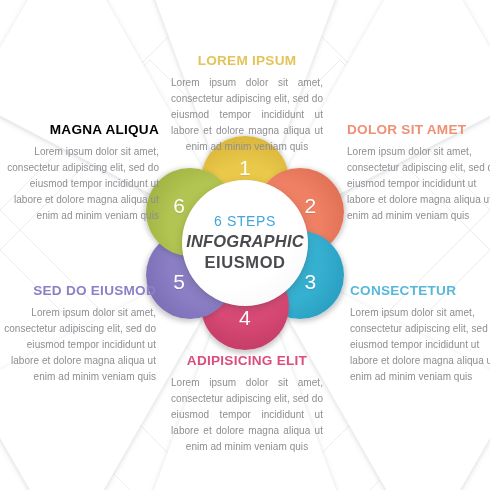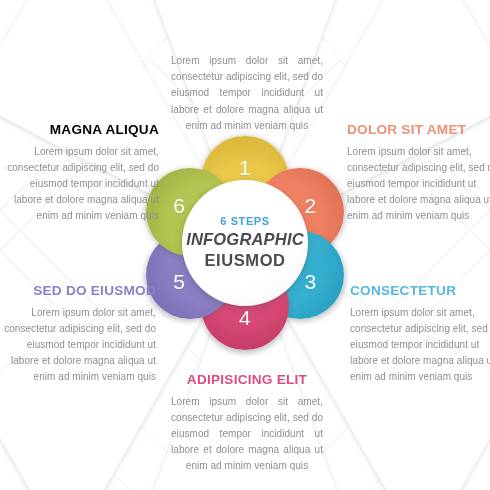--- a/index.html
+++ b/index.html
@@ -80,22 +80,22 @@
     box-shadow:
       0 3px 9px rgba(60,60,70,.22),
       0 1px 2px rgba(60,60,70,.10);
     display: flex;
     flex-direction: column;
     align-items: center;
     justify-content: center;
     z-index: 10;
   }
   .c-line1 {
-    font-size: 11px;
-    font-weight: bold;
+    font-size: 14px;
+    font-weight: normal;
     letter-spacing: .6px;
     margin-bottom: 2px;
   }
   .c-line2 {
     font-size: 16.5px;
     font-weight: bold;
     letter-spacing: .2px;
     line-height: 1.28;
     font-style: italic;
   }
@@ -125,21 +125,21 @@
     color: #8e8e93;
     letter-spacing: .05px;
   }
 
   .blk-top     { left: 169px; top: 53px;  width: 156px; text-align: center; }
   .blk-top p   { text-align: justify; text-align-last: center; padding: 0 2px; }
 
   .blk-right-1 { left: 347px; top: 122px; text-align: left; }
   .blk-right-2 { left: 350px; top: 283px; text-align: left; }
 
-  .blk-bottom     { left: 169px; top: 372px; width: 156px; text-align: center; }
+  .blk-bottom     { left: 169px; top: 353px; width: 156px; text-align: center; }
   .blk-bottom p   { text-align: justify; text-align-last: center; padding: 0 2px; }
 
   .blk-left-1  { left: 7px; top: 122px; text-align: right; }
   .blk-left-2  { left: 4px; top: 283px; text-align: right; }
 </style>
 </head>
 <body>
 
 <div id="canvas">
 
@@ -202,20 +202,21 @@
     </div>
 
     <div class="center-circle">
       <div class="c-line1" style="color: rgb(65, 166, 216);">6 STEPS</div>
       <div class="c-line2" style="color: rgb(75, 75, 79);">INFOGRAPHIC</div>
       <div class="c-line3" style="color: rgb(75, 75, 79);">EIUSMOD</div>
     </div>
   </div>
 
   <div class="block blk-top">
+    <h3 style="color: rgb(227, 196, 91);">LOREM IPSUM</h3>
     <p>Lorem ipsum dolor sit amet, consectetur adipiscing elit, sed do eiusmod tempor incididunt ut labore et dolore magna aliqua ut enim ad minim veniam quis</p>
   </div>
 
   <div class="block blk-right-1">
     <h3 style="color: rgb(239, 144, 117);">DOLOR SIT AMET</h3>
     <p>Lorem ipsum dolor sit amet, consectetur adipiscing elit, sed do eiusmod tempor incididunt ut labore et dolore magna aliqua ut enim ad minim veniam quis</p>
   </div>
 
   <div class="block blk-right-2">
     <h3 style="color: rgb(86, 185, 220);">CONSECTETUR</h3>

